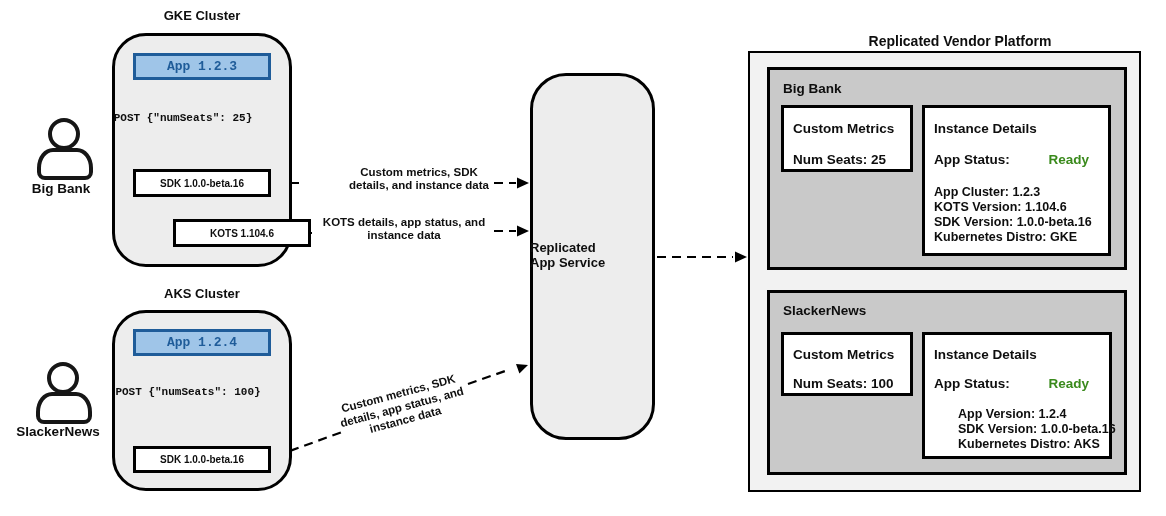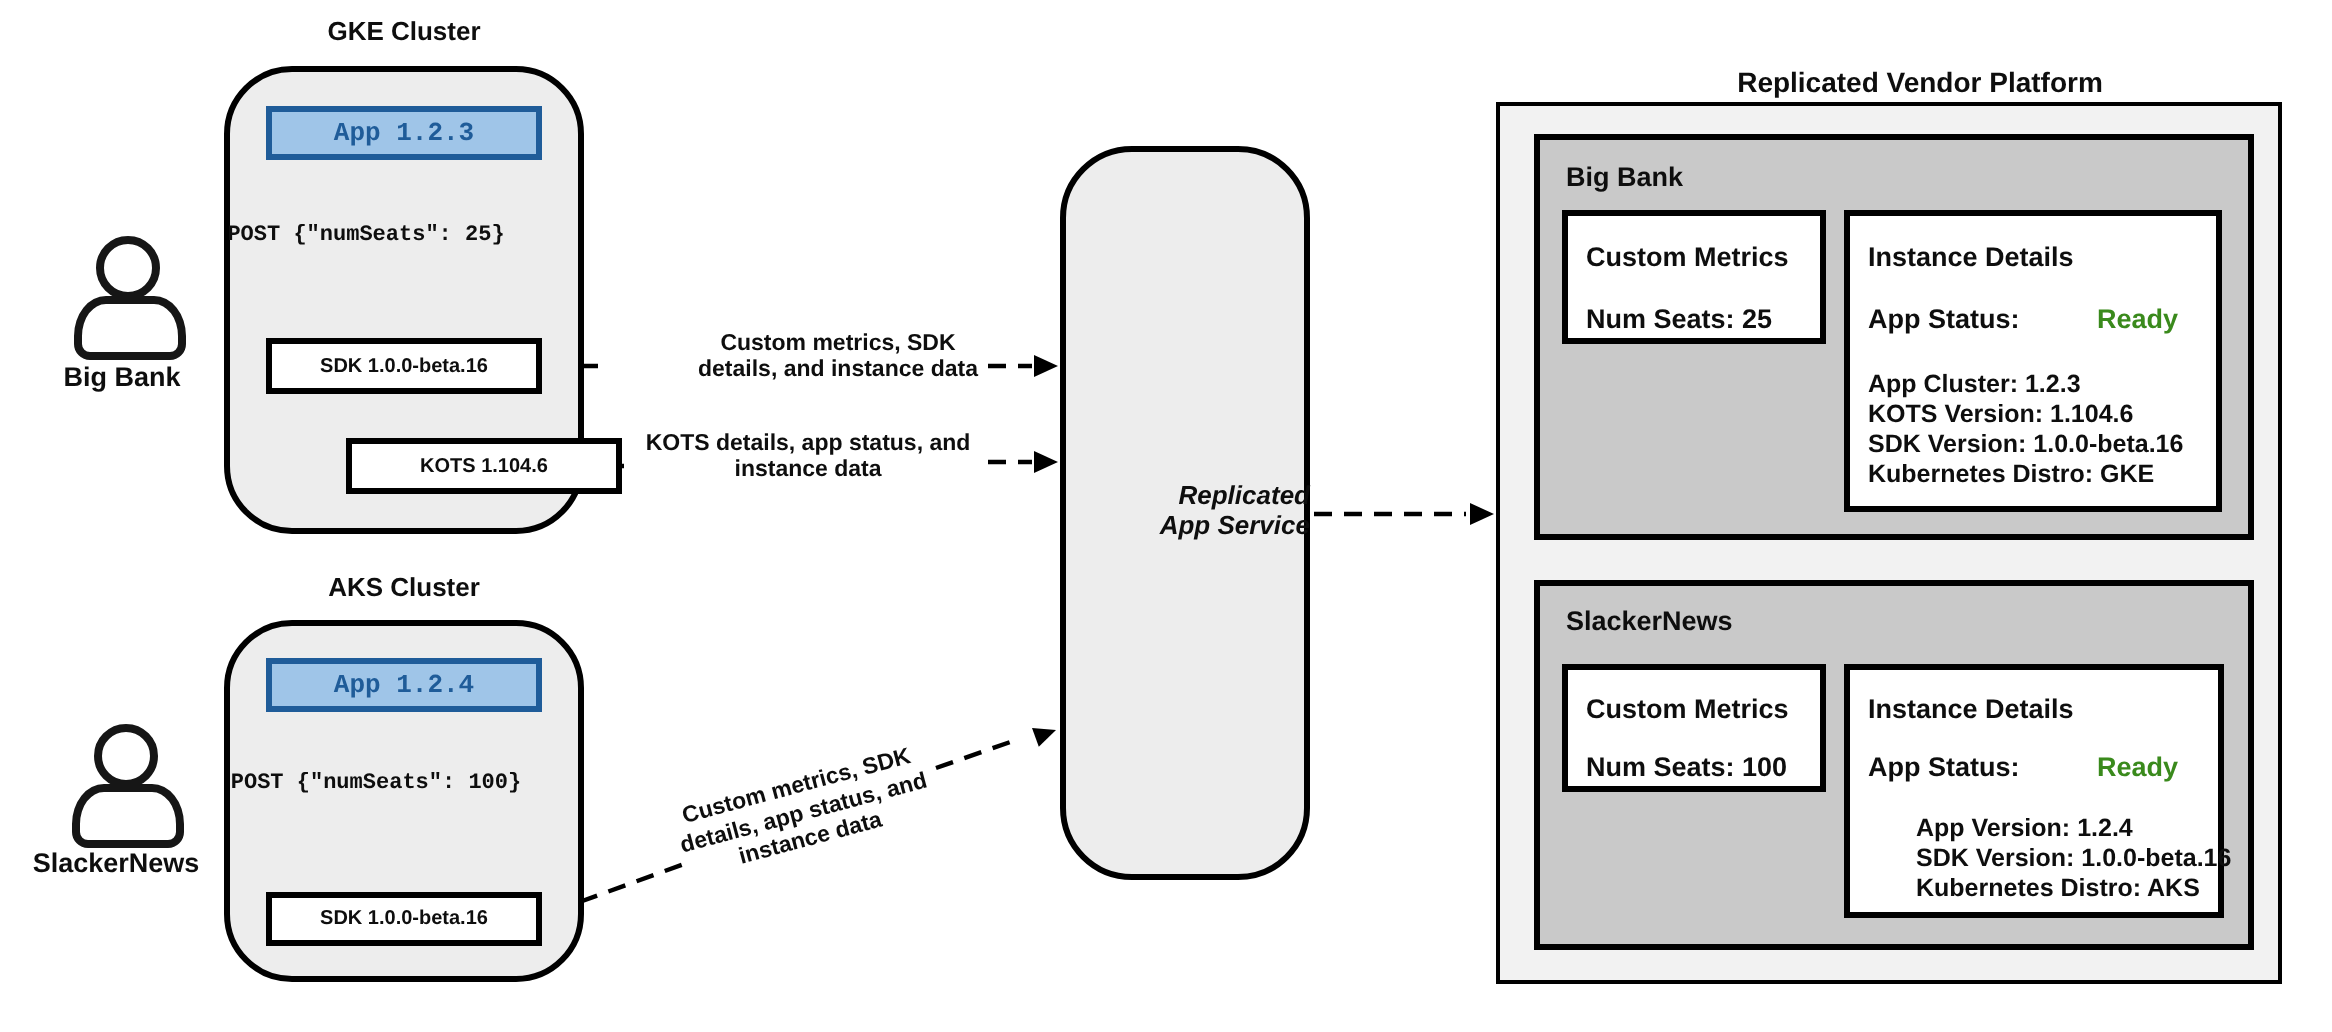--- a/index.html
+++ b/index.html
@@ -23,21 +23,21 @@
     font-family:"Liberation Mono","DejaVu Sans Mono",monospace;font-size:11px;font-weight:bold;
     text-align:center;white-space:nowrap;line-height:13px;
   }
   .flow-label{font-weight:bold;font-size:11.5px;line-height:13px;text-align:center;}
   .flow-label div{white-space:nowrap;}
   .rotated{transform:rotate(-15deg);line-height:13.5px;}
   .person-head{width:24px;height:24px;border:4px solid #161616;border-radius:50%;background:#fff;}
   .person-body{width:48px;height:24px;border:4px solid #161616;border-radius:16px 16px 8px 8px / 20px 20px 8px 8px;background:#fff;}
   .user-label{font-weight:bold;font-size:13.5px;text-align:center;white-space:nowrap;}
   .service{background:var(--cluster-fill,#ededed);border:3px solid #000;border-radius:36px;}
-  .service-label{font-weight:bold;font-size:13px;line-height:15px;text-align:right;font-style:italic;}
+  .service-label{font-weight:bold;font-size:13px;line-height:15px;text-align:left;}
   .platform{background:var(--platform-fill,#f2f2f2);border:2.5px solid #000;}
   .platform-title{font-weight:bold;font-size:14px;text-align:center;white-space:nowrap;}
   .panel{background:var(--panel-fill,#c9c9c9);border:3px solid #000;}
   .panel-label{font-weight:bold;font-size:13.5px;white-space:nowrap;}
   .card{background:#fff;border:3px solid #000;}
   .card-title{font-weight:bold;font-size:13.5px;white-space:nowrap;}
   .card-value{font-weight:bold;font-size:13.5px;white-space:nowrap;}
   .status-line{font-weight:bold;font-size:13.5px;white-space:nowrap;}
   .status-ready{color:var(--ready-green,#3a8a1c);padding-left:35px;}
   .detail-line{font-weight:bold;font-size:12.5px;line-height:15px;white-space:nowrap;}

